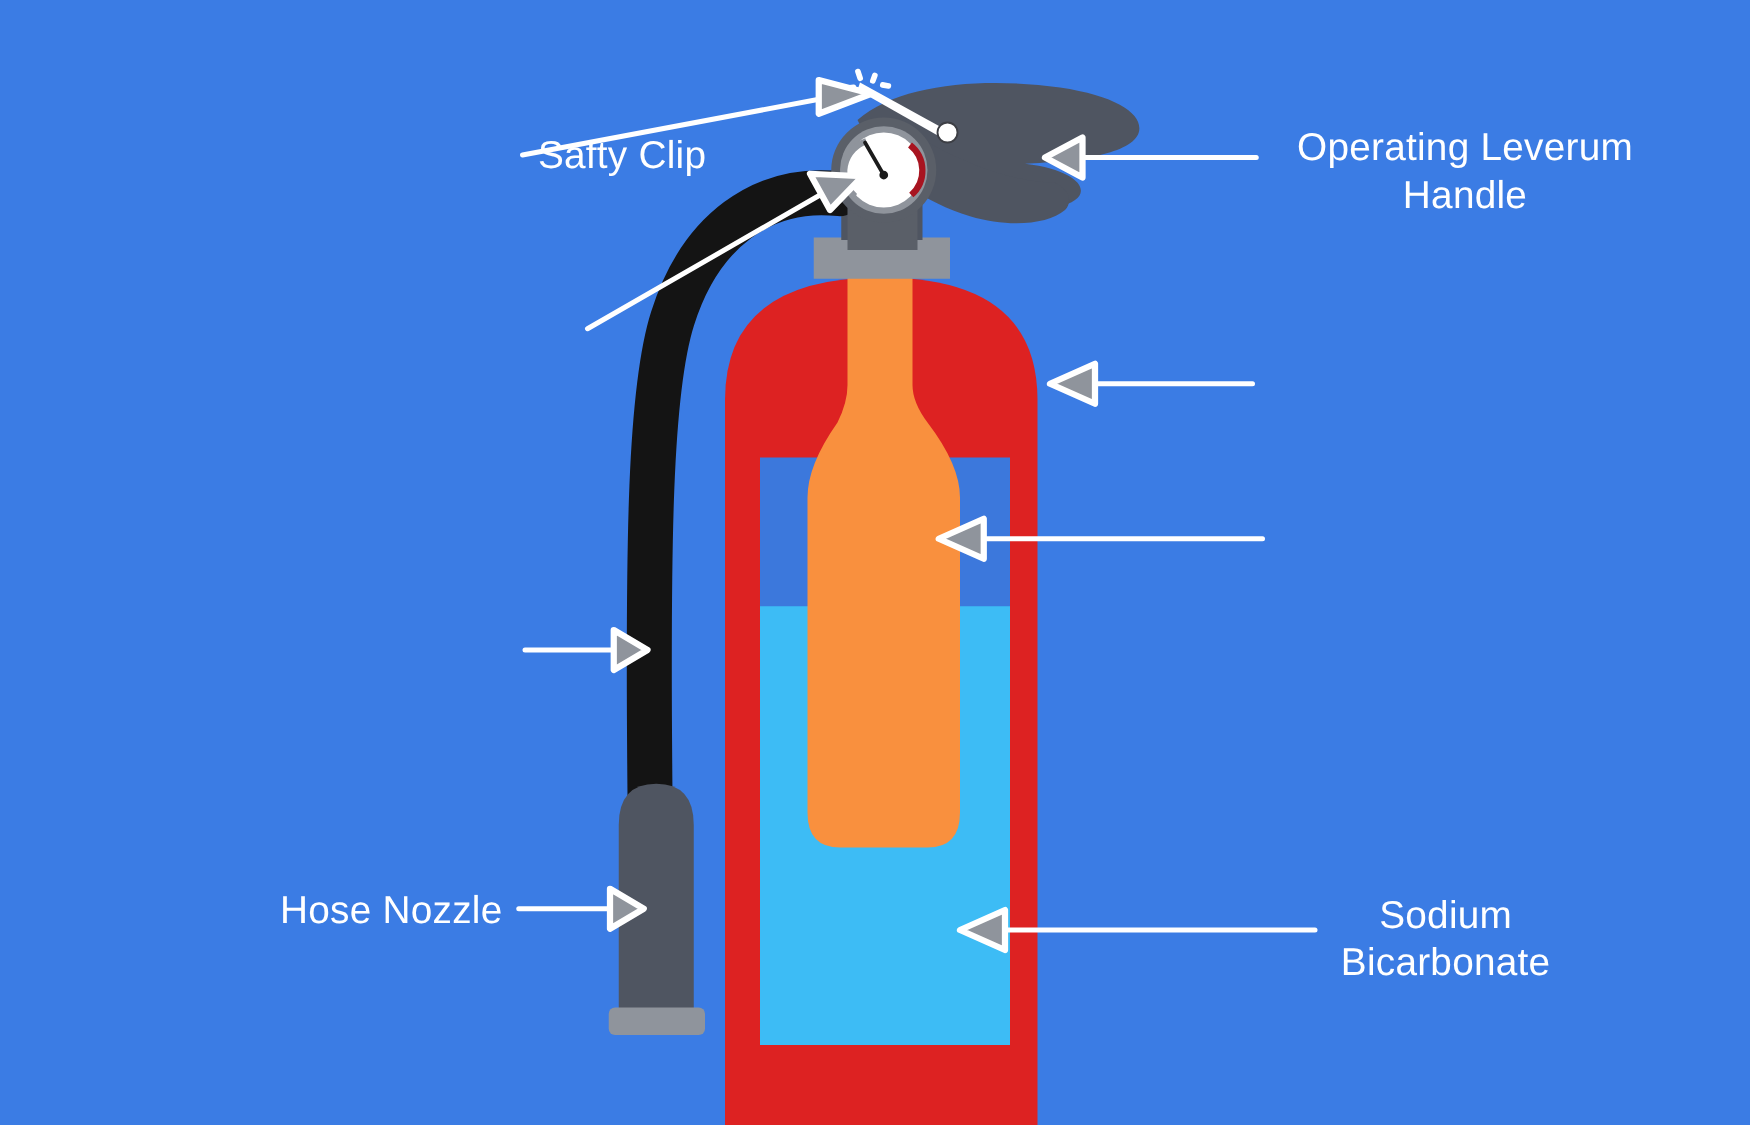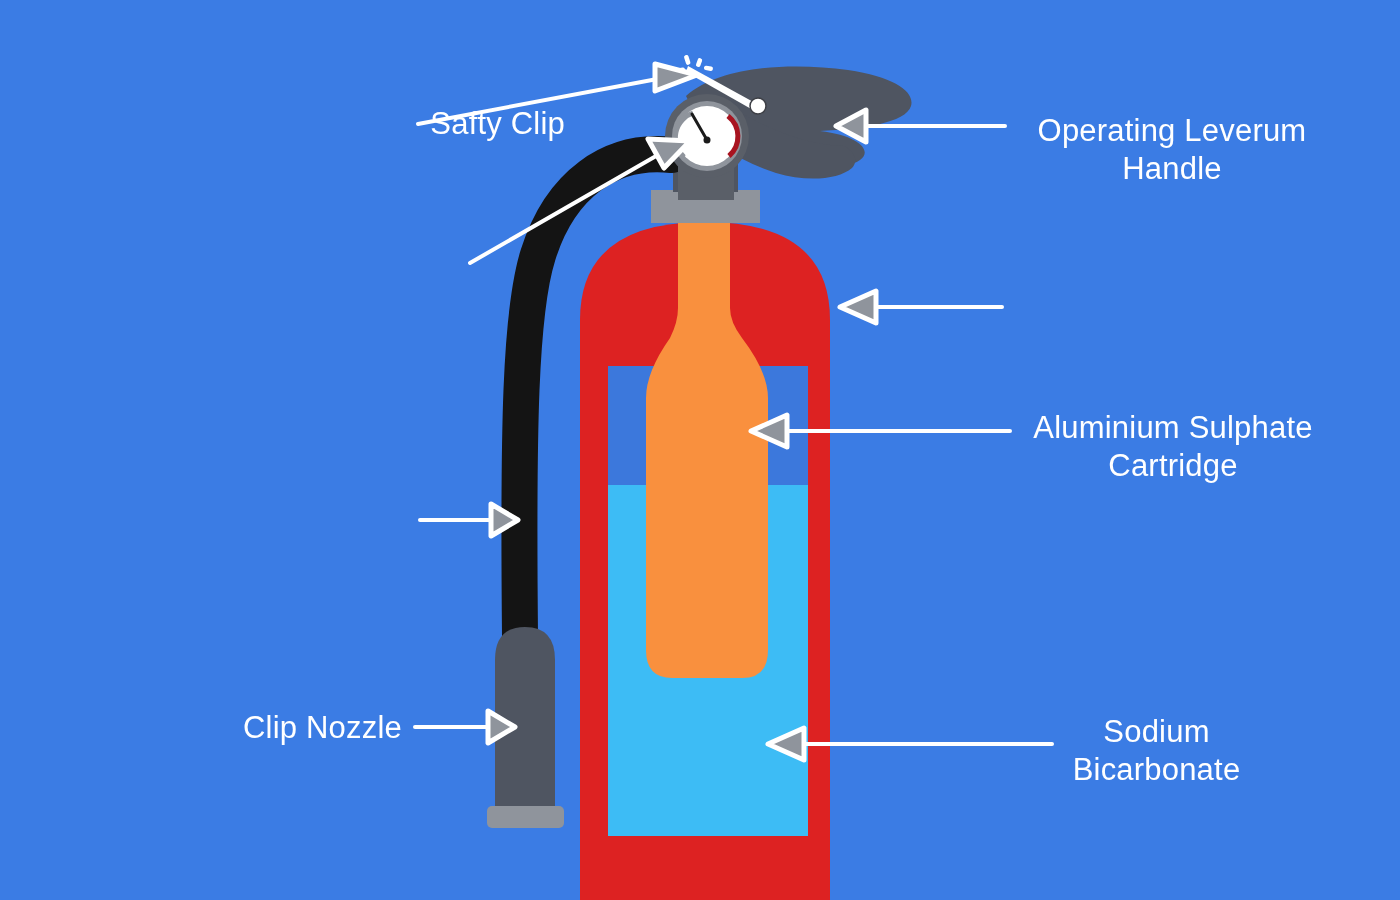--- a/index.html
+++ b/index.html
@@ -40,21 +40,21 @@
   .label.right-col {
     text-align: center;
   }
   .label.left-col {
     text-align: right;
   }
   .lbl-safety-clip   { left: 265px; top: 105px;  width: 300px; }
   .lbl-pressure-gauge{ left: 150px; top: 251px;  width: 305px; }
   .lbl-discharge-hose{ left: 110px; top: 503px;  width: 298px; }
   .lbl-spray-nozzle  { left: 110px; top: 709px;  width: 292px; }
-  .lbl-operating-lever { left: 1017px; top: 112px; width: 310px; }
+  .lbl-operating-lever { left: 1017px; top: 99px; width: 310px; }
   .lbl-high-pressure   { left: 1013px; top: 289px; width: 362px; }
   .lbl-aluminium       { left: 1017px; top: 409px; width: 312px; }
   .lbl-sodium          { left: 1058px; top: 713px; width: 197px; }
 </style>
 </head>
 <body>
 
 <div id="stage">
 
   <svg id="diagram-svg" viewBox="0 0 1400 900" xmlns="http://www.w3.org/2000/svg">
@@ -171,25 +171,23 @@
     <g>
       <path d="M804 728 L804 760 L768 744 Z" fill="#8f949c" stroke="#ffffff" stroke-width="5" stroke-linejoin="round"></path>
     </g>
 
   </svg>
 
   <div class="label left-col lbl-safety-clip">Safty Clip</div>
 
 
 
-  <div class="label left-col lbl-spray-nozzle">Clip Nozzle</div>
+  <div class="label left-col lbl-spray-nozzle">Hose Nozzle</div>
 
   <div class="label right-col lbl-operating-lever">Operating Leverum
 Handle</div>
 
 
-  <div class="label right-col lbl-aluminium">Aluminium Sulphate
-Cartridge</div>
 
   <div class="label right-col lbl-sodium">Sodium
 Bicarbonate</div>
 
 </div>
 
 </body></html>

